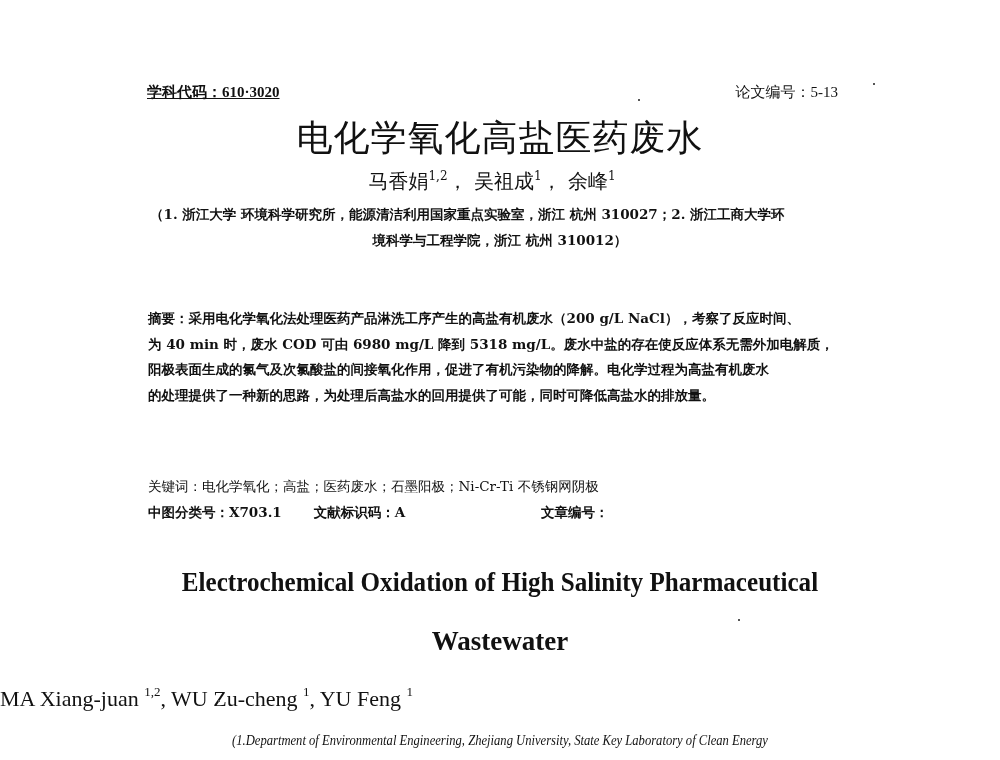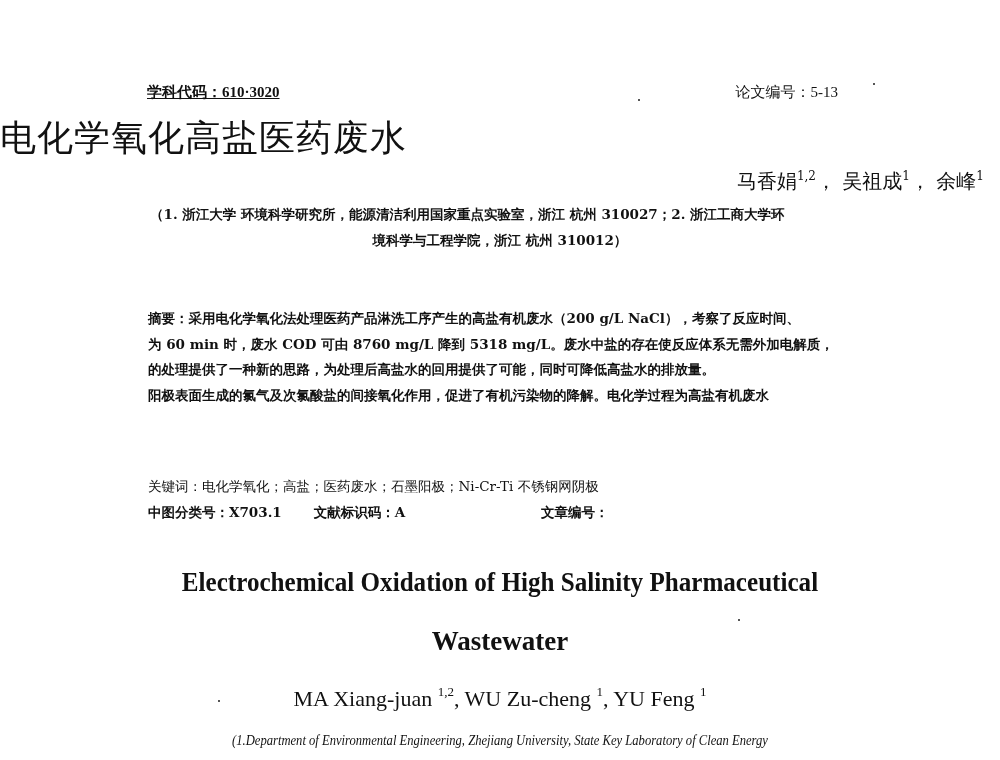--- a/index.html
+++ b/index.html
@@ -23,27 +23,28 @@
       font-family: "Liberation Serif", "DejaVu Serif", serif;
       text-decoration: underline;
     }
     .meta-right {
       right: 162px; top: 83px;
       font-size: 15px; font-weight: normal;
       font-family: "Liberation Serif", "DejaVu Serif", serif;
     }
     .title-zh {
       left: 0; width: 1000px; top: 114px;
+      text-align: center;
       font-size: 36px;
       font-family: "DejaVu Sans", "Liberation Sans", sans-serif;
       letter-spacing: 1px;
     }
     .authors-zh {
       left: 0; width: 984px; top: 168px;
-      text-align: right;
+      text-align: center;
       font-size: 20px;
       font-family: "DejaVu Serif", serif;
     }
     .authors-zh sup { font-size: 12px; vertical-align: 8px; }
     .aff-zh-1 {
       left: 150px; top: 206px;
       font-size: 13.5px; font-weight: bold;
     }
     .aff-zh-2 {
       left: 0; width: 1000px; top: 232px;
@@ -79,24 +80,22 @@
       transform: scaleX(0.93);
     }
     .title-en-2 {
       left: 0; width: 1000px; top: 626px;
       text-align: center;
       font-size: 27px; font-weight: bold;
       font-family: "Liberation Serif", serif;
     }
     .authors-en {
       left: 0; width: 952px; top: 684px;
-      text-align: center;
       font-size: 22px;
       font-family: "Liberation Serif", serif;
-      padding-left: 24px;
     }
     .authors-en sup { font-size: 13px; vertical-align: 10px; }
     .aff-en {
       left: 0; width: 1000px; top: 733px;
       text-align: center;
       font-size: 14px; font-style: italic;
       font-family: "Liberation Serif", serif;
       transform: scaleX(0.9);
     }
     .speck {
@@ -116,23 +115,23 @@
   <span>马香娟</span><sup>1,2</sup><span>，  </span>
   <span>吴祖成</span><sup>1</sup><span>，</span>
   <span>余峰</span><sup>1</sup>
 </div>
 
 <div class="abs aff-zh-1">（1. 浙江大学 环境科学研究所，能源清洁利用国家重点实验室，浙江 杭州 310027；2. 浙江工商大学环</div>
 <div class="abs aff-zh-2">境科学与工程学院，浙江 杭州  310012）</div>
 
 <div class="abs abstract">
   <span class="line"><span>摘要：</span><span>采用电化学氧化法处理医药产品淋洗工序产生的高盐有机废水（200 g/L NaCl），考察了反应时间、</span></span>
-  <span class="line">为 60 min 时，废水 COD 可由 8760 mg/L 降到 5318 mg/L。废水中盐的存在使反应体系无需外加电解质，</span>
+  <span class="line">为 40 min 时，废水 COD 可由 6980 mg/L 降到 5318 mg/L。废水中盐的存在使反应体系无需外加电解质，</span>
+  <span class="line">阳极表面生成的氯气及次氯酸盐的间接氧化作用，促进了有机污染物的降解。电化学过程为高盐有机废水</span>
   <span class="line">的处理提供了一种新的思路，为处理后高盐水的回用提供了可能，同时可降低高盐水的排放量。</span>
-  <span class="line">阳极表面生成的氯气及次氯酸盐的间接氧化作用，促进了有机污染物的降解。电化学过程为高盐有机废水</span>
 </div>
 
 <div class="abs keywords"><span>关键词：</span><span>电化学氧化；高盐；医药废水；石墨阳极；Ni-Cr-Ti 不锈钢网阴极</span></div>
 
 <div class="abs classification"><span>中图分类号：</span><span>X703.1</span><span class="gap1"></span><span>文献标识码：</span><span>A</span></div>
 
 <div class="abs article-no"><span>文章编号：</span><span></span></div>
 
 <div class="abs title-en-1">Electrochemical Oxidation of High Salinity Pharmaceutical</div>
 <div class="abs title-en-2">Wastewater</div>

